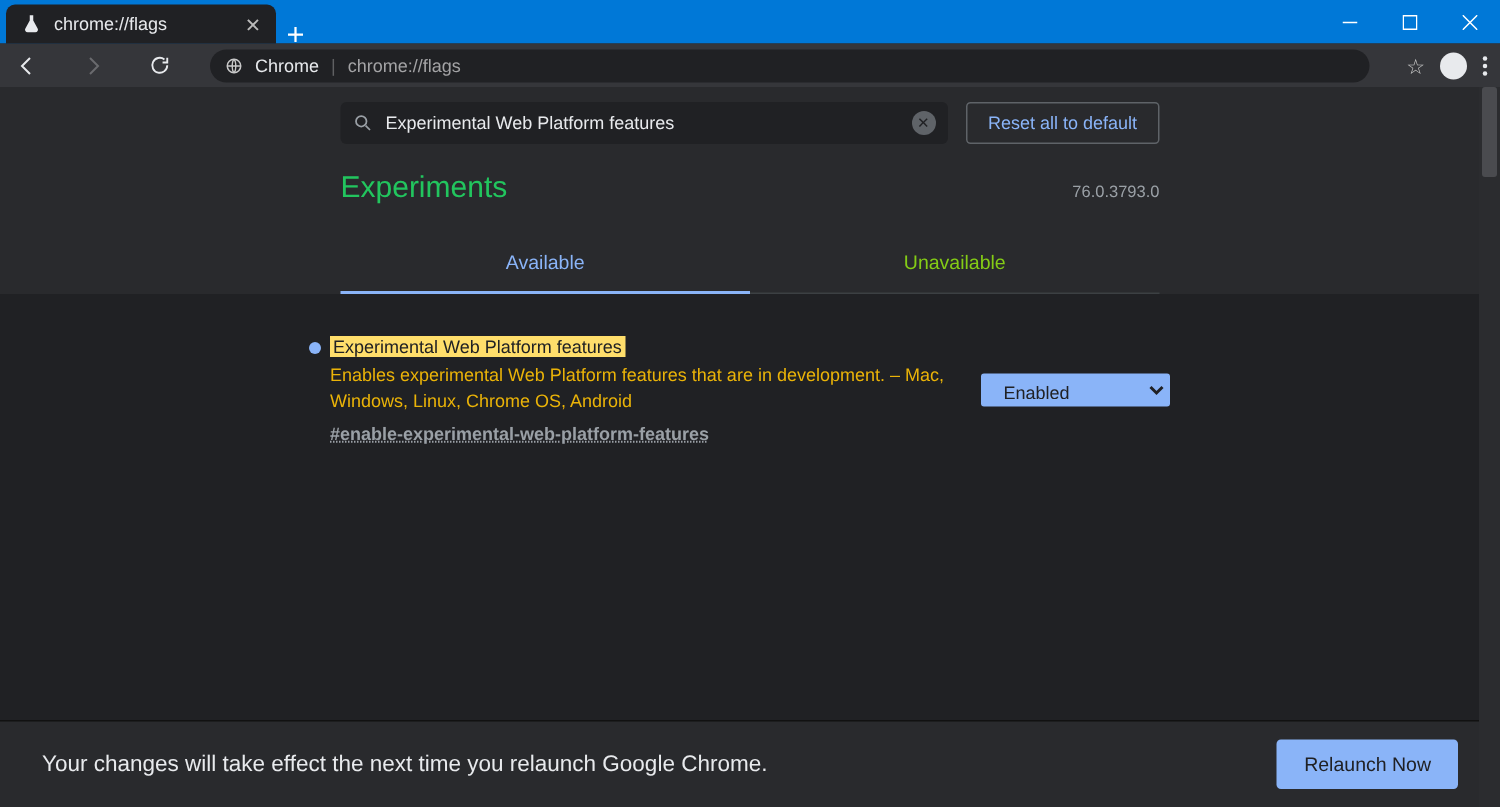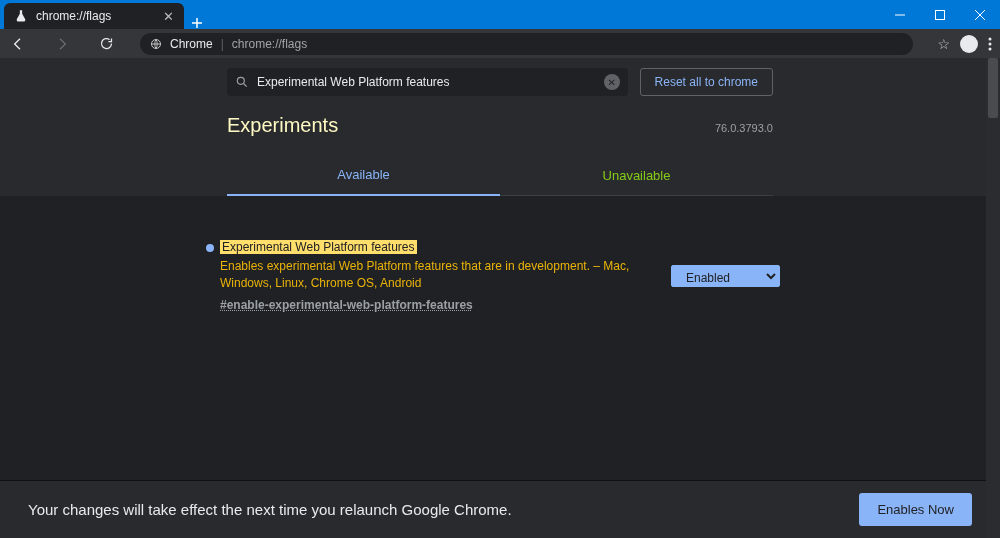--- a/index.html
+++ b/index.html
@@ -25,50 +25,50 @@
   .omnibox .secure { color: #c9c9c9; }
   .omnibox .chip { color: #e8eaed; }
   .omnibox .sep { color: #5f6062; }
   .omnibox .path { color: #a3a3a5; }
   .right-icons { display: flex; align-items: center; gap: 10px; }
   .star { color: #c9c9c9; font-size: 14px; }
   .avatar { width: 18px; height: 18px; border-radius: 50%; background: #e8eaed; }
   .kebab { color: #c9c9c9; }
 
   
-  .page { position: relative; height: calc(538px - 29px - 29px); background: #202124; display: flex; flex-direction: column; gap: 16px; }
+  .page { position: relative; height: calc(538px - 29px - 29px); background: #202124; display: flex; flex-direction: column; }
   .scrollbar { position: absolute; right: 0; top: 0; width: 14px; height: 100%; background: #2b2c2f; }
   .scrollbar-thumb { position: absolute; top: 0; left: 2px; width: 10px; height: 60px; background: #4a4b4f; border-radius: 2px; }
 
   .topzone { background: #292a2d; padding: 10px 0 0 0; }
-  .center { width: 546px; margin: 0 auto; align-items: center; }
+  .center { width: 546px; margin: 0 auto; }
   .center-wide { width: 546px; margin: 0 auto; display: flex; align-items: center; gap: 12px; }
 
   .searchwrap { flex: 1; height: 28px; background: #202124; border-radius: 4px; display: flex; align-items: center; padding: 0 8px; gap: 8px; }
   .searchwrap input { flex: 1; background: transparent; border: none; color: #e8eaed; font-size: 12px; outline: none; }
   .searchwrap .clear { width: 16px; height: 16px; border-radius: 50%; background: #5f6368; color: #202124; display: flex; align-items: center; justify-content: center; font-size: 10px; }
   .reset-btn { border: 1px solid #5f6368; color: #8ab4f8; background: transparent; height: 28px; padding: 0 14px; border-radius: 3px; font-size: 12px; cursor: pointer; }
 
   .header-row { display: flex; align-items: baseline; margin-top: 18px; }
-  .header-row h1 { font-size: 20px; font-weight: 400; color: #fef9c3; }
+  .header-row h1 { font-size: 20px; font-weight: 400; color: #22c55e; }
   .version { margin-left: auto; font-size: 11px; color: #9aa0a6; }
 
   .tabs-row { display: flex; margin-top: 20px; border-bottom: 1px solid #3c4043; }
   .ptab { flex: 1; text-align: center; padding: 10px 0 12px 0; font-size: 13px; color: #84cc16; cursor: pointer; }
   .ptab.active { color: #8ab4f8; border-bottom: 2px solid #8ab4f8; margin-bottom: -1px; }
 
   .body-zone { flex: 1; background: #202124; padding-top: 28px; }
   .flag { width: 560px; margin: 0 auto 0 auto; display: flex; gap: 14px; }
   .flag-main { flex: 1; font-size: 12px; position: relative; }
   .flag-dot { position: absolute; left: -14px; top: 4px; width: 8px; height: 8px; border-radius: 50%; background: #8ab4f8; }
   .flag-title { background: #ffde6b; color: #202124; padding: 0 2px; display: inline-block; font-size: 12px; }
   .flag-desc { color: #eab308; margin-top: 4px; line-height: 1.4; }
   .flag-anchor { color: #9aa0a6; text-decoration: underline dotted; margin-top: 6px; display: inline-block; font-weight: bold; }
   .flag-select { align-self: center; }
-  .flag-select select { background: #8ab4f8; border: 1px solid #8ab4f8; color: #202124; font-size: 12px; padding: 4px 20px 4px 10px; width: 109px; height: 22px; border-radius: 2px; }
+  .flag-select select { background: #8ab4f8; border: 1px solid #8ab4f8; color: #202124; font-size: 12px; padding: 4px 20px 4px 10px; width: 126px; height: 22px; border-radius: 2px; }
 
   
   .bottom { height: 58px; background: #292a2d; display: flex; align-items: center; padding: 0 28px; border-top: 1px solid #111; }
   .bottom-msg { font-size: 15px; color: #e8eaed; }
   .relaunch { margin-left: auto; background: #8ab4f8; color: #202124; border: none; font-size: 13px; padding: 9px 18px; border-radius: 3px; cursor: pointer; }
 
   svg { display: block; }
 </style>
 </head>
 <body>
@@ -159,21 +159,21 @@
       <div class="searchwrap">
         <span>
           <svg width="14" height="14" viewBox="0 0 24 24">
               <circle cx="10" cy="10" r="6" fill="none" stroke="#9aa0a6" stroke-width="2"></circle>
               <path stroke="#9aa0a6" stroke-width="2" d="M15 15l5 5"></path>
             </svg>
         </span>
         <input type="text" value="Experimental Web Platform features" style="">
         <span class="clear">✕</span>
       </div>
-      <button class="reset-btn">Reset all to chrome</button>
+      <button class="reset-btn">Reset all to default</button>
     </div>
 
     <div class="center header-row">
       <h1>Experiments</h1>
       <span class="version">76.0.3793.0</span>
     </div>
 
     <div class="center tabs-row">
       <div class="ptab active">Available</div>
       <div class="ptab">Unavailable</div>
@@ -189,15 +189,15 @@
         <a class="flag-anchor">#enable-experimental-web-platform-features</a>
       </div>
       <div class="flag-select">
         <select id="flag-select"><option>Default</option><option selected="">Enabled</option><option>Disabled</option></select>
       </div>
     </div>
   </div>
 
   <div class="bottom">
     <span class="bottom-msg">Your changes will take effect the next time you relaunch Google Chrome.</span>
-    <button class="relaunch">Enables Now</button>
+    <button class="relaunch">Relaunch Now</button>
   </div>
 </div>
 
 </body></html>

